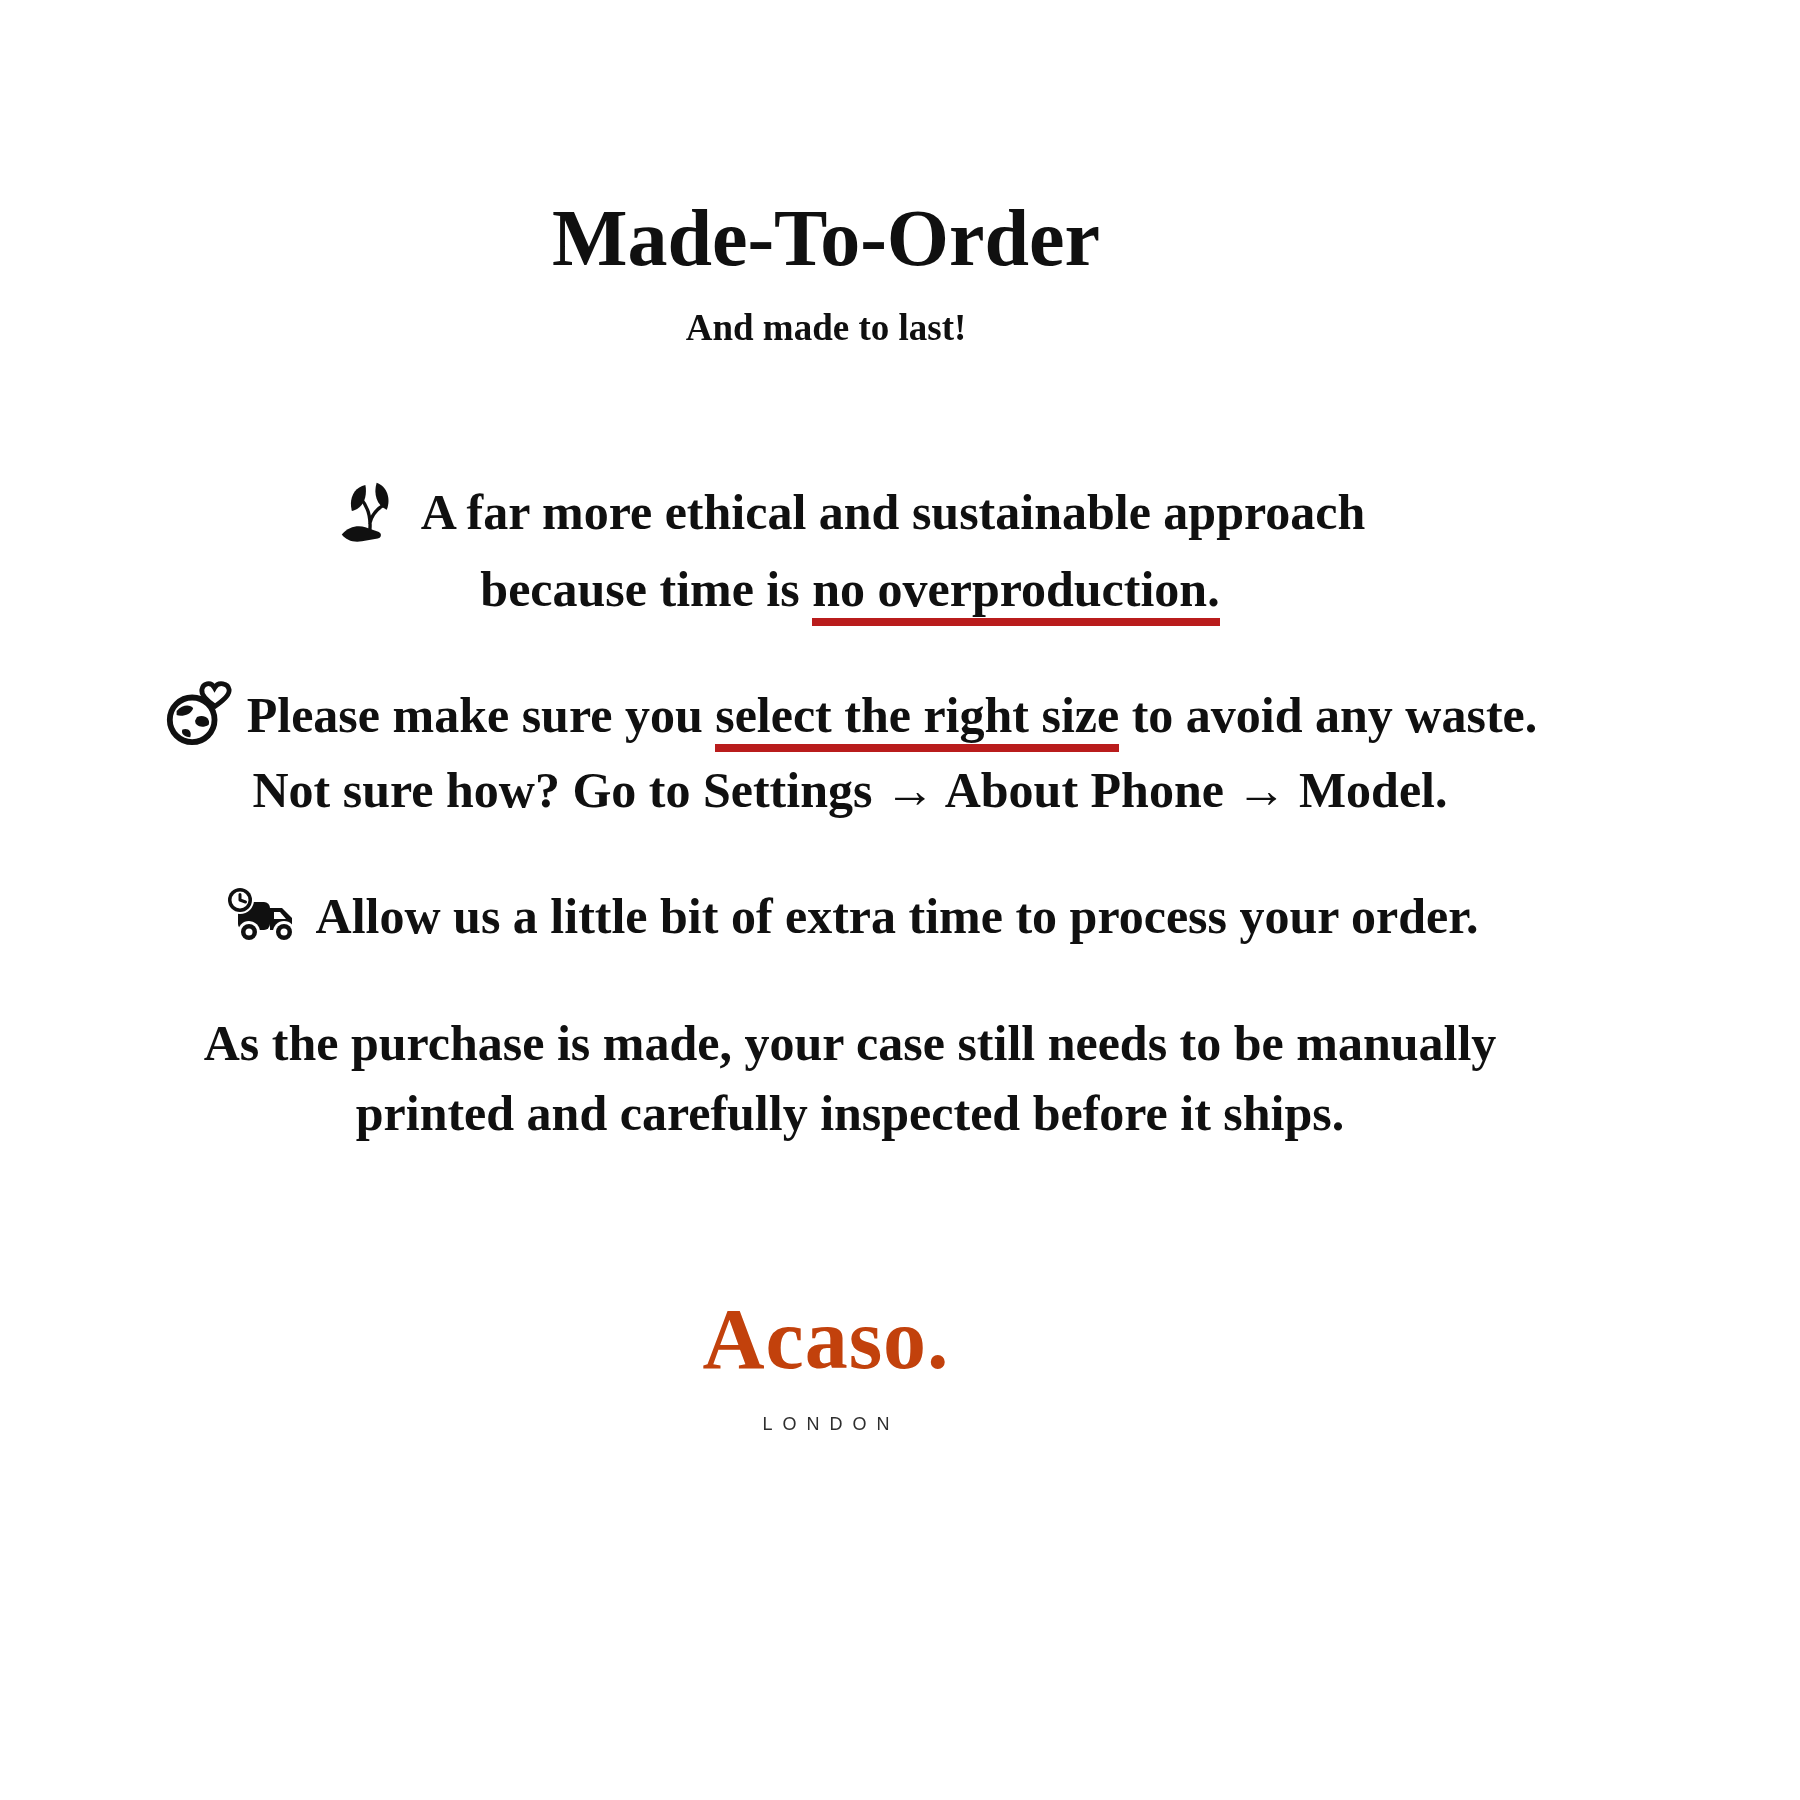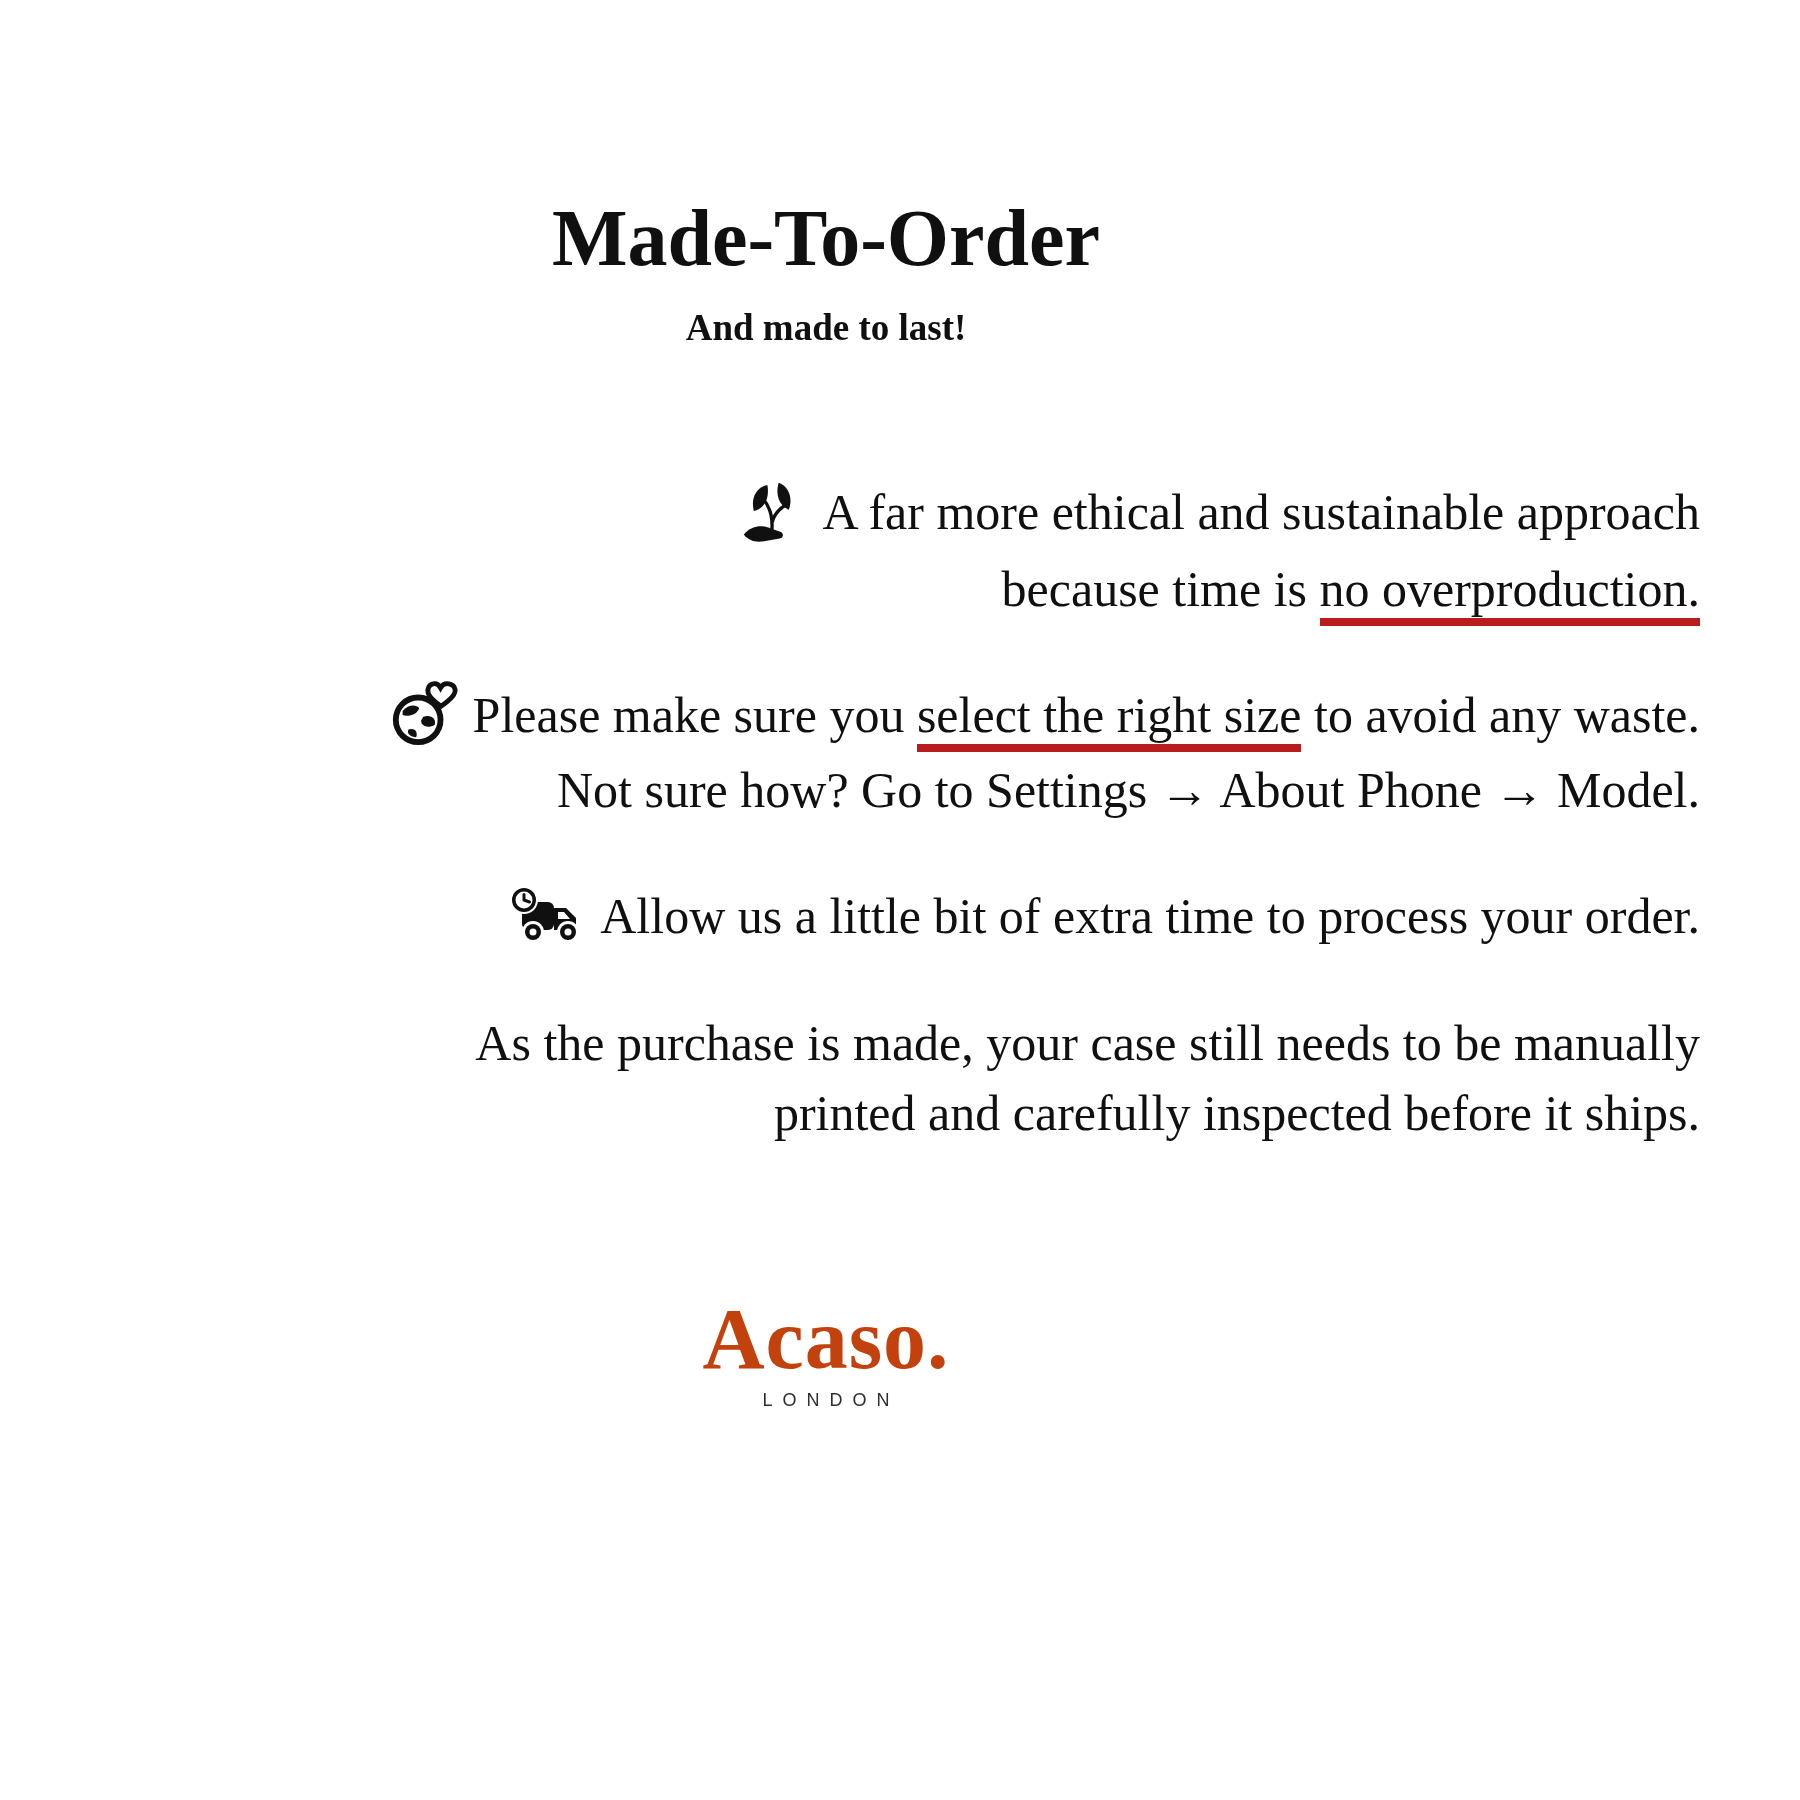--- a/index.html
+++ b/index.html
@@ -31,23 +31,22 @@
     font-size: 37px;
     font-weight: 700;
   }
   .body-copy {
     margin-top: 128px;
   }
   .para {
     margin: 0 auto 56px auto;
     width: 1700px;
     font-size: 50px;
-    font-weight: 400;
+    font-weight: 700;
     line-height: 70px;
-    text-align: right;
   }
   .line {
     display: block;
     white-space: nowrap;
   }
   .u {
     border-bottom: 8px solid #b91c1c;
     padding-bottom: 1px;
   }
   .ico {
@@ -62,21 +61,21 @@
     margin-top: 148px;
   }
   .logo-brand {
     font-size: 86px;
     font-weight: 700;
     letter-spacing: 1px;
     line-height: 1;
     color: #c2410c;
   }
   .logo-city {
-    margin-top: 8px;
+    margin-top: 32px;
     font-family: "Liberation Sans", sans-serif;
     font-size: 18px;
     font-weight: 400;
     letter-spacing: 10px;
     text-indent: 10px;
     color: #2e2e2e;
   }
 </style>
 </head>
 <body>

